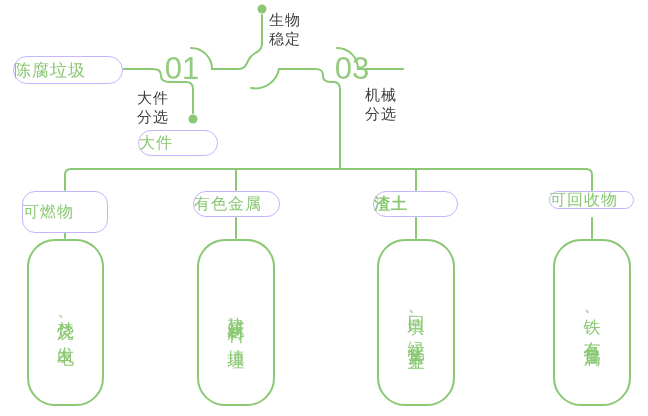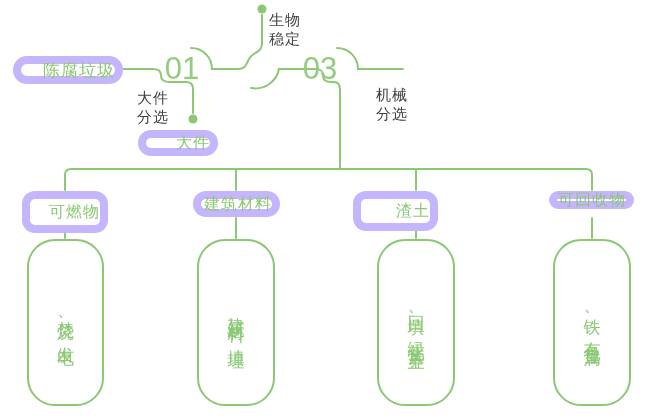--- a/index.html
+++ b/index.html
@@ -2,22 +2,22 @@
 <html><head>
 <meta charset="utf-8">
 <style>
   html,body{margin:0;padding:0;background:#ffffff;}
   .canvas{
     position:relative;width:648px;height:416px;background:#ffffff;overflow:hidden;
     font-family:"Liberation Sans","DejaVu Sans",sans-serif;
   }
   .lines{position:absolute;left:0;top:0;pointer-events:none;}
   .pill{
-    position:absolute;box-sizing:border-box;border:8px solid #c4b5fd;border-radius:14px;
-    color:#8bc874;display:flex;align-items:center;justify-content:flex-end;
+    position:absolute;box-sizing:border-box;border:1px solid #c4b5fd;border-radius:14px;
+    color:#8bc874;display:flex;align-items:center;justify-content:flex-start;
     font-size:17px;letter-spacing:1px;background:#ffffff;
   }
   .pill.small{font-size:16px;border-radius:13px;}
   .stepnum{
     position:absolute;width:40px;text-align:center;color:#93cc7d;
     font-size:31px;font-weight:300;line-height:32px;
   }
   .dlabel{
     position:absolute;color:#3f3f3f;font-size:15px;line-height:19px;
     white-space:pre-line;letter-spacing:1px;
@@ -55,40 +55,40 @@
       <circle cx="193" cy="119" r="4.5"></circle>
       <circle cx="262" cy="9" r="4.5"></circle>
     </g>
   </svg>
 
   <div class="pill" style="left:13px;top:56px;width:110px;height:28px;">
     <span>陈腐垃圾</span>
   </div>
 
   <div class="stepnum" style="left:162px;top:53px;">01</div>
-  <div class="stepnum" style="left:300px;top:53px;">03</div>
+  <div class="stepnum" style="left:332px;top:53px;">03</div>
 
   <div class="dlabel" style="left:137px;top:88px;">大件
 分选</div>
   <div class="dlabel" style="left:269px;top:10px;">生物
 稳定</div>
-  <div class="dlabel" style="left:376px;top:85px;">机械
+  <div class="dlabel" style="left:365px;top:85px;">机械
 分选</div>
 
   <div class="pill small" style="left:138px;top:130px;width:80px;height:26px;">
     <span>大件</span>
   </div>
 
   <div class="pill small" style="left:22px;top:191px;width:86px;height:42px;">
     <span>可燃物</span>
   </div>
   <div class="pill small" style="left:193px;top:191px;width:87px;height:26px;">
-    <span>建筑材料</span>
+    <span>有色金属</span>
   </div>
-  <div class="pill small" style="left:353px;top:191px;width:85px;height:40px;">
+  <div class="pill small" style="left:373px;top:191px;width:85px;height:26px;font-weight:bold;">
     <span>渣土</span>
   </div>
   <div class="pill small" style="left:549px;top:191px;width:85px;height:18px;">
     <span>可回收物</span>
   </div>
 
   <div class="vbox" style="left:27px;top:239px;width:77px;height:167px;">
     <span class="vtext">焚烧、发电</span>
   </div>
   <div class="vbox" style="left:197px;top:239px;width:78px;height:167px;">

